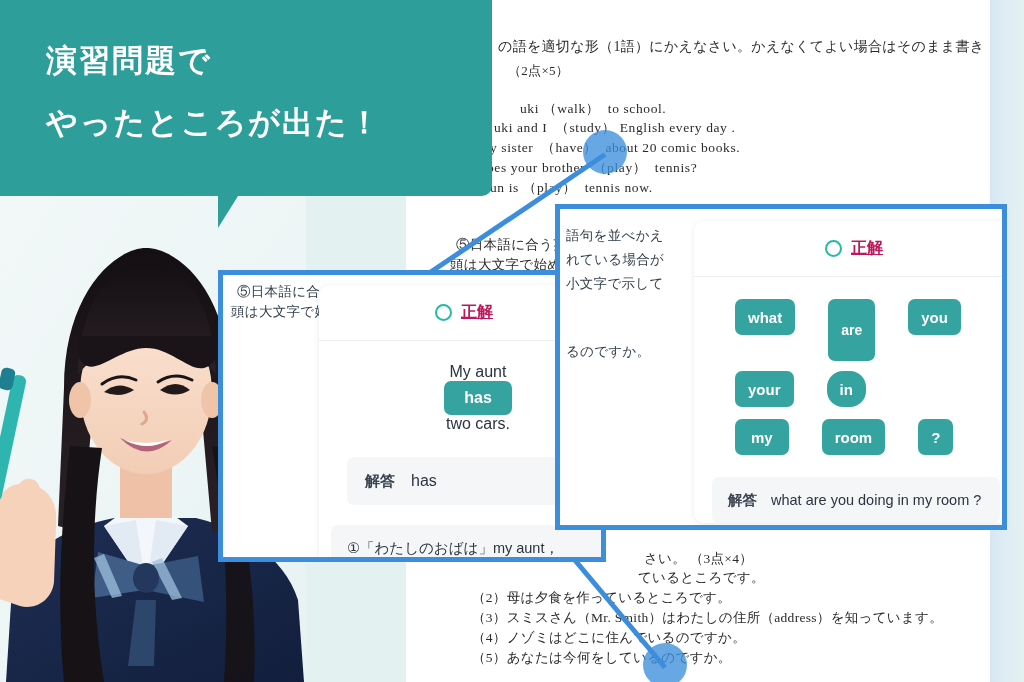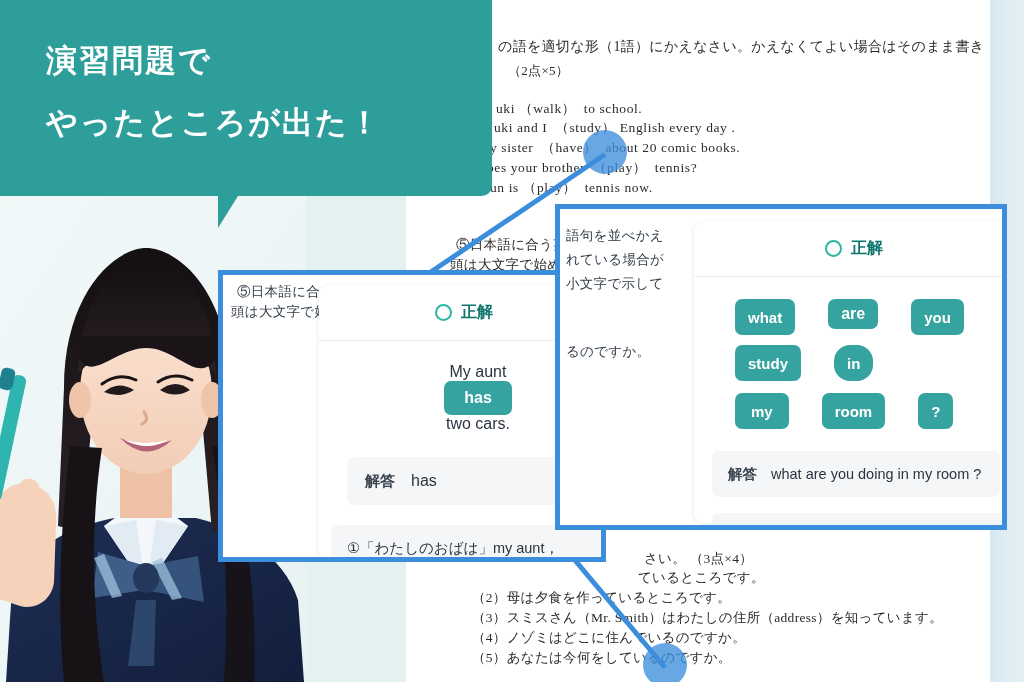--- a/index.html
+++ b/index.html
@@ -89,21 +89,21 @@
     display:flex;align-items:center;justify-content:center;
     border-bottom:1px solid #ECEFF1;
     box-sizing:border-box;
   }
   .ring{
     display:inline-block;border-radius:50%;
     border:2.5px solid #2BB8A3;
     box-sizing:border-box;
     margin-right:9px;
   }
-  .seikai{color:#0f766e;font-weight:bold;}
+  .seikai{color:#be185d;font-weight:bold;text-decoration:underline;}
 
   .q-line{display:flex;align-items:center;color:#2b3440;flex-direction:column;}
   .chip{
     display:inline-flex;align-items:center;justify-content:center;
     background:#35A3A0;color:#ffffff;font-weight:bold;
     border-radius:7px;
     margin-left:23px;
   }
   .ans-box{
     background:#F4F6F7;border-radius:7px;
@@ -123,21 +123,21 @@
 
 <div class="stage">
 
   <div class="doc-page"></div>
   <div class="doc-page-shadow"></div>
   <div class="doc-right-band"></div>
 
   <div class="doc-text" style="left:498px;top:38px;font-size:14px;">の語を適切な形（1語）にかえなさい。かえなくてよい場合はそのまま書き</div>
   <div class="doc-text" style="left:508px;top:62px;font-size:13px;">（2点×5）</div>
 
-  <div class="doc-text doc-mono" style="left:496px;top:100px;font-size:13.5px;">uki （walk）  to school.</div>
+  <div class="doc-text doc-mono" style="left:520px;top:100px;font-size:13.5px;">uki （walk）  to school.</div>
   <div class="doc-text doc-mono" style="left:494px;top:119px;font-size:13.5px;">uki and I  （study） English every day .</div>
   <div class="doc-text doc-mono" style="left:490px;top:139px;font-size:13.5px;">y sister  （have）  about 20 comic books.</div>
   <div class="doc-text doc-mono" style="left:487px;top:159px;font-size:13.5px;">oes your brother  （play）  tennis?</div>
   <div class="doc-text doc-mono" style="left:490px;top:179px;font-size:13.5px;">un is （play）  tennis now.</div>
 
   <div class="doc-text" style="left:456px;top:236px;font-size:13.5px;">⑤日本語に合う英</div>
   <div class="doc-text" style="left:450px;top:256px;font-size:13.5px;">頭は大文字で始め</div>
 
   <div class="doc-text" style="left:563px;top:228px;font-size:13.5px;">語句を並べかえ</div>
   <div class="doc-text" style="left:563px;top:252px;font-size:13.5px;">れている場合が</div>
@@ -272,23 +272,23 @@
     <div class="doc-text" style="left:6px;top:134px;font-size:13.5px;color:#34404c;">るのですか。</div>
 
     <div class="card" style="left:134px;top:12px;width:320px;height:302px;">
       <div class="card-head" style="height:56px;">
         <span class="ring" style="width:17px;height:17px;"></span>
         <span class="seikai" style="font-size:16px;">正解</span>
       </div>
 
       <div class="chip-row" style="margin:22px 0 0 18px;gap:10px;">
         <span class="chip" style="height:36px;padding:0 13px;font-size:15px;">what</span>
-        <span class="chip" style="height:30px;padding:0 13px;font-size:16px;">are</span>
+        <span class="chip" style="height:30px;padding:16px 13px;font-size:14px;">are</span>
         <span class="chip" style="height:36px;padding:0 13px;font-size:15px;">you</span>
-        <span class="chip" style="height:36px;padding:0 13px;font-size:15px;">study</span>
+        <span class="chip" style="height:36px;padding:0 13px;font-size:15px;">your</span>
         <span class="chip" style="height:36px;padding:0 13px;font-size:15px;border-radius:16px;">in</span>
       </div>
       <div class="chip-row" style="margin:12px 0 0 18px;gap:10px;">
         <span class="chip" style="height:36px;padding:0 16px;font-size:15px;">my</span>
         <span class="chip" style="height:36px;padding:0 13px;font-size:15px;">room</span>
         <span class="chip" style="height:36px;padding:0 13px;font-size:15px;">?</span>
       </div>
 
       <div class="ans-box" style="margin:22px 14px 0 18px;height:46px;padding:0 16px;">
         <span class="ans-label" style="font-size:14.5px;margin-right:14px;">解答</span>

